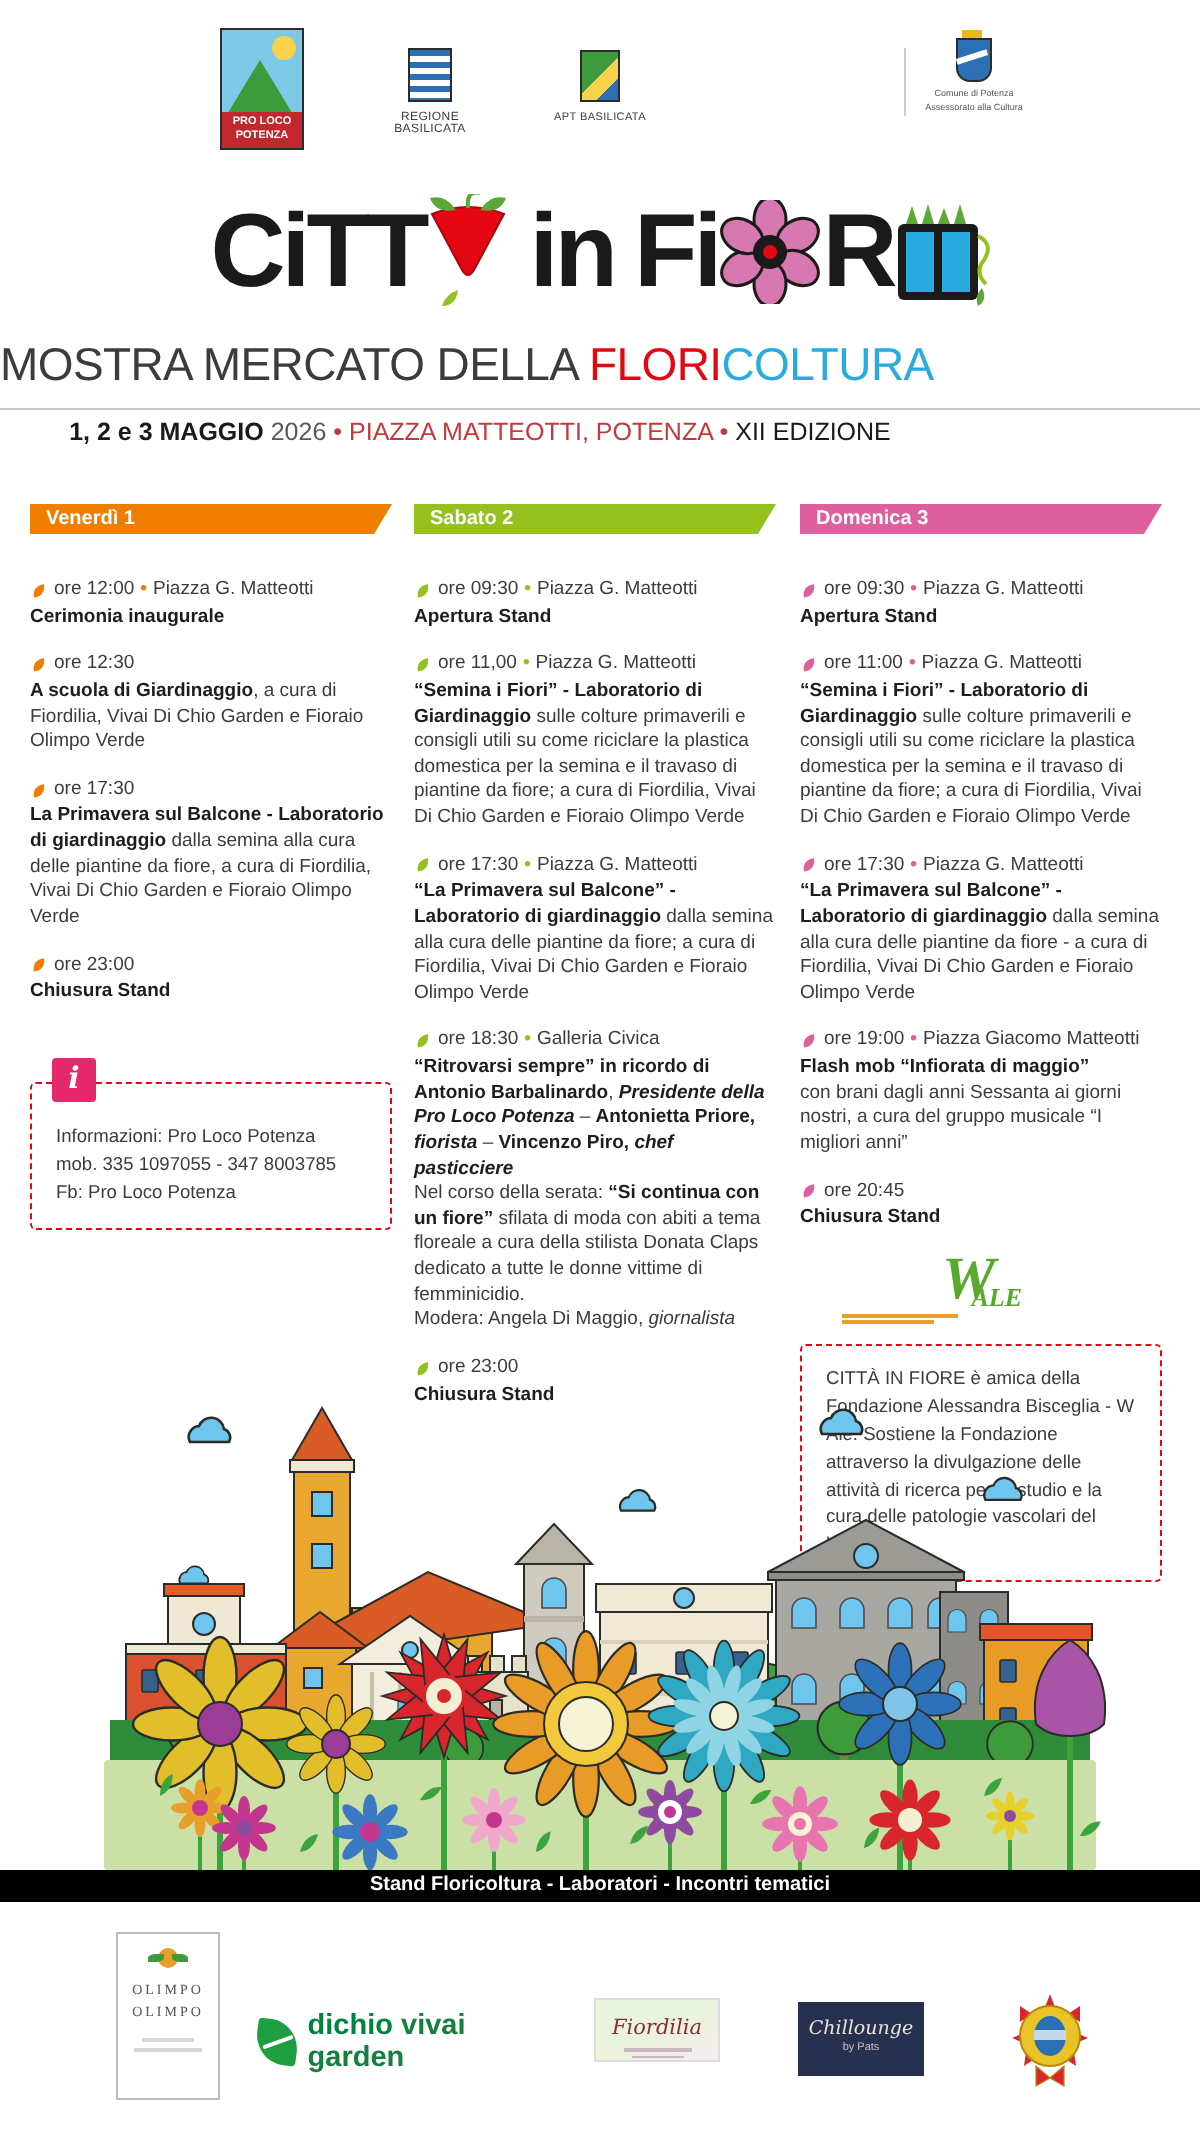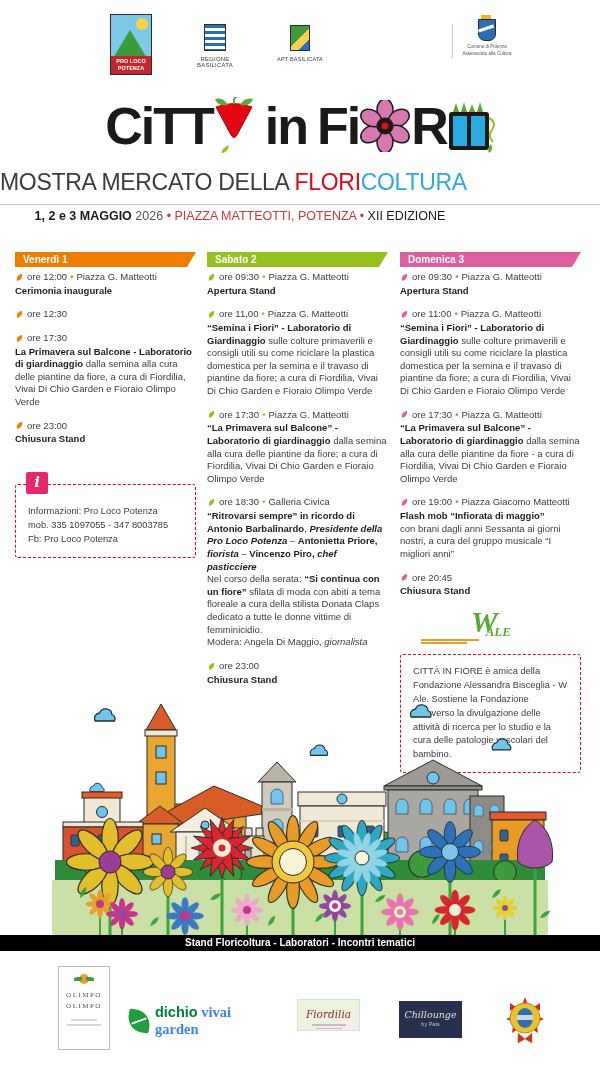--- a/index.html
+++ b/index.html
@@ -37,21 +37,21 @@
   .rule{position:absolute;top:204px;left:0;width:600px;height:1px;background:#C6C6C5;}
   .dateline{position:absolute;top:209px;left:0;width:480px;text-align:center;font-size:12.5px;color:#1A1A1A;}
   .d-bold{font-weight:bold;}
   .d-year{color:#575756;}
   .d-red{color:#C5393C;}
 
   
   .col{position:absolute;top:252px;width:181px;}
   .col0{left:15px;}.col1{left:207px;}.col2{left:400px;}
   .chead{height:15px;color:#fff;font-size:10px;font-weight:bold;line-height:15px;padding-left:8px;
-         clip-path:polygon(0 0,100% 0,calc(100% - 9px) 100%,0 100%);margin-bottom:4px;}
+         clip-path:polygon(0 0,100% 0,calc(100% - 9px) 100%,0 100%);margin-bottom:22px;}
   .ch0{background:#EF7D00;}.ch1{background:#95C11F;}.ch2{background:#DD5F9E;}
   .event{margin-bottom:11px;font-size:9.5px;line-height:1.33;color:#3C3C3B;}
   .evh{display:flex;align-items:center;gap:3px;margin-bottom:1px;}
   .blt{width:9px;height:9px;flex:0 0 auto;}
   .col0 .blt path{fill:#EF7D00;}.col1 .blt path{fill:#95C11F;}.col2 .blt path{fill:#DD5F9E;}
   .sep{font-weight:bold;}
   .col0 .sep{color:#EF7D00;}.col1 .sep{color:#95C11F;}.col2 .sep{color:#DD5F9E;}
   .evb .b{font-weight:bold;color:#1D1D1B;}
   .evb .i{font-style:italic;}
 
@@ -83,21 +83,21 @@
   .ol-flower:before{content:"";position:absolute;left:-5px;top:3px;width:8px;height:4px;background:#3E9B3C;border-radius:50% 0 50% 0;}
   .ol-flower:after{content:"";position:absolute;right:-5px;top:3px;width:8px;height:4px;background:#3E9B3C;border-radius:0 50% 0 50%;}
   .ol-name{font-family:"Liberation Serif",serif;font-size:7px;letter-spacing:1.5px;color:#555;margin-top:6px;line-height:1.5;}
   .ol-line{height:2px;background:#D8D8D8;margin:0 auto;}
   .oll1{width:26px;margin-top:8px;}.oll2{width:34px;margin-top:3px;}
   .sp-dichio{left:128px;top:1003px;width:150px;height:36px;display:flex;align-items:center;gap:5px;}
   .di-leaf{width:22px;height:22px;background:#1E9E3E;border-radius:2px 70% 2px 70%;transform:rotate(8deg);position:relative;}
   .di-leaf:before{content:"";position:absolute;left:3px;top:10px;width:16px;height:2px;background:#fff;transform:rotate(-28deg);border-radius:2px;}
   .di-text{font-size:14.5px;font-weight:bold;}
   .di-bold{color:#00833E;font-weight:800;}
-  .di-rest{color:#3b82f6;font-weight:600;font-family:Liberation Serif, serif;}
+  .di-rest{color:#15803d;font-weight:600;}
   .sp-fiordilia{left:297px;top:999px;width:63px;height:32px;border:1px solid #DDD;box-sizing:border-box;
                 background:linear-gradient(160deg,#EAF3DC 0 55%,#F8EAF0 100%);text-align:center;}
   .fi-name{font-family:"DejaVu Serif",serif;font-style:italic;font-size:10.5px;color:#8A2B3E;margin-top:8px;}
   .fi-line{width:34px;height:1.5px;background:#CBB8C2;margin:4px auto 0;}
   .fi-line2{width:26px;height:1.5px;background:#CBB8C2;margin:2px auto 0;}
   .sp-chill{left:399px;top:1001px;width:63px;height:37px;background:#27304F;text-align:center;box-sizing:border-box;}
   .ch-name{font-family:"DejaVu Serif",serif;font-style:italic;font-size:9.5px;color:#E8E4D8;margin-top:8px;}
   .ch-sub{font-size:5.5px;color:#C8C4B8;margin-top:1px;}
   .sp-badge{left:504px;top:995px;width:42px;height:52px;}
 </style>
@@ -205,20 +205,21 @@
         </div>
       <div class="evb"><span class="b">Cerimonia inaugurale</span></div>
     </div>
     <div class="event">
       <div class="evh">
           <svg class="blt" viewBox="0 0 10 10">
             <path d="M7.8 1.2 C3.4 1.8 1.4 4.6 2.2 8.6 C6.4 8.2 8.4 5.2 7.8 1.2 Z"></path>
           </svg>
         <span>ore 12:30</span>
         </div>
+      <div class="evb"><span class="b">A scuola di Giardinaggio</span><span>, a cura di Fiordilia, Vivai Di Chio Garden e Fioraio Olimpo Verde</span></div>
     </div>
     <div class="event">
       <div class="evh">
           <svg class="blt" viewBox="0 0 10 10">
             <path d="M7.8 1.2 C3.4 1.8 1.4 4.6 2.2 8.6 C6.4 8.2 8.4 5.2 7.8 1.2 Z"></path>
           </svg>
         <span>ore 17:30</span>
         </div>
       <div class="evb"><span class="b">La Primavera sul Balcone - Laboratorio di giardinaggio</span><span> dalla semina alla cura delle piantine da fiore, a cura di Fiordilia, Vivai Di Chio Garden e Fioraio Olimpo Verde</span></div>
     </div>

